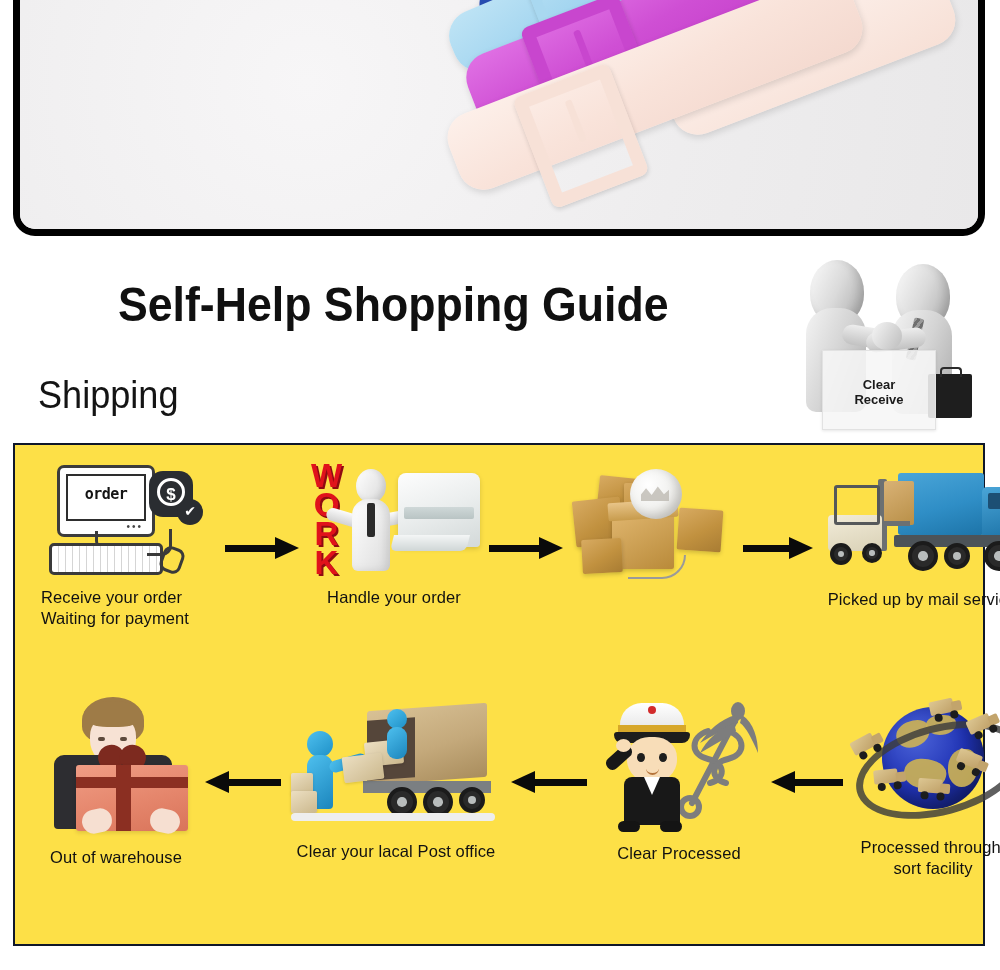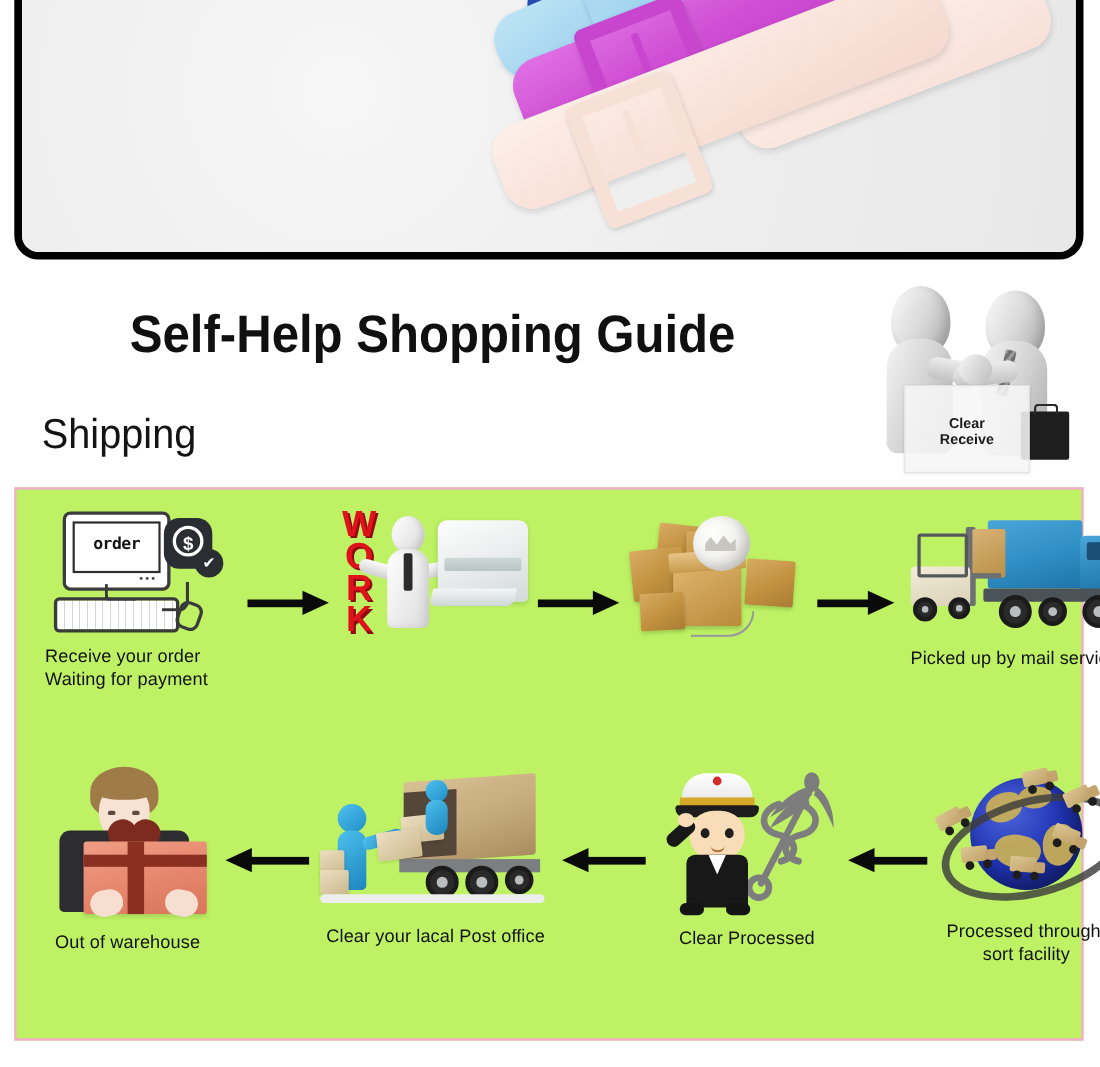--- a/index.html
+++ b/index.html
@@ -234,22 +234,22 @@
     border-radius: 4px 4px 0 0;
   }
 
   
   .flow-frame {
     position: absolute;
     left: 13px;
     top: 443px;
     width: 972px;
     height: 503px;
-    border: 2px solid #f9a8d4;
-    background: #bef264;
+    border: 2px solid #0f172a;
+    background: #fde047;
     box-sizing: border-box;
   }
 
   .flow-row {
     position: absolute;
     left: 0; right: 0;
     display: flex;
     align-items: flex-start;
   }
   .flow-row.row1 { top: 14px; }
@@ -932,20 +932,21 @@
       <div class="step-art art-work">
         <div class="work-letters">W<br>O<br>R<br>K</div>
         <div class="work-man-arm l"></div>
         <div class="work-man-arm r"></div>
         <div class="work-man-head"></div>
         <div class="work-man-body"></div>
         <div class="work-man-tie"></div>
         <div class="printer"></div>
         <div class="printer-tray"></div>
       </div>
+      <div class="step-label">Handle your order</div>
     </div>
 
     <div class="arrow right" style="width:74px;">
       <div class="shaft"></div>
       <div class="head"></div>
     </div>
 
     <div class="flow-step" style="width:180px;">
       <div class="step-art art-boxes">
         <div class="box b2"></div>

